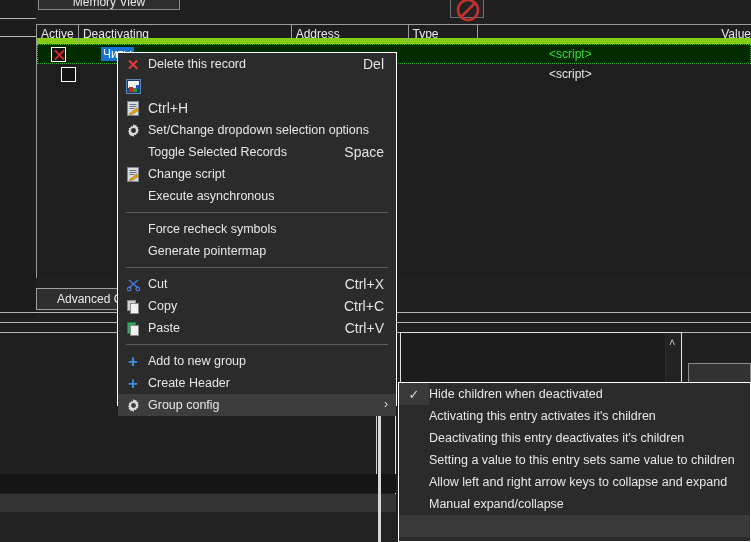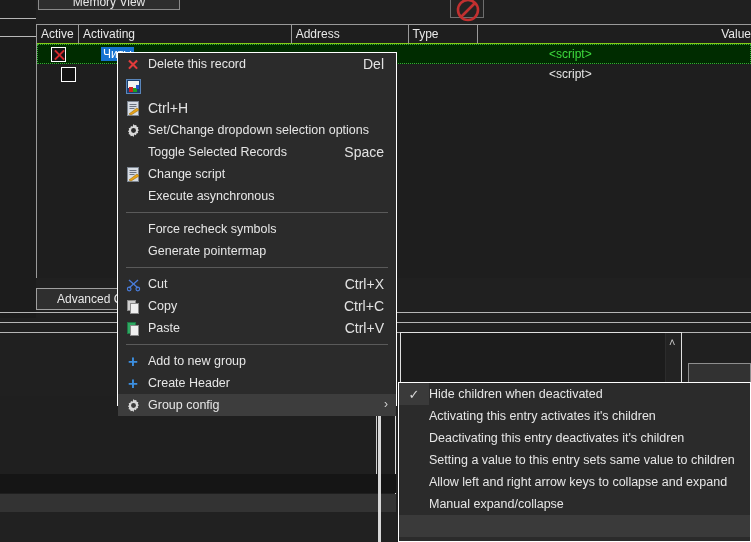--- a/index.html
+++ b/index.html
@@ -96,21 +96,21 @@
     display: flex;
   }
   .ct-col {
     position: relative;
     height: 19px;
     line-height: 18px;
     color: #e9e9e9;
     font-size: 12px;
     padding-left: 4px;
     border-right: 1px solid #9a9a9a;
-    border-bottom: 1px solid #84cc16;
+    border-bottom: 6px solid #84cc16;
     background: #1e1e1e;
     white-space: nowrap;
     overflow: hidden;
   }
   .ct-col.c0 { width: 42px; }
   .ct-col.c1 { width: 213px; }
   .ct-col.c2 { width: 117px; }
   .ct-col.c3 { width: 70px; }
   .ct-col.c4 { width: 273px; border-right: none; text-align: right; }
 
@@ -328,21 +328,21 @@
   <div class="grip">
     <i></i><i></i><i></i><i></i><i></i><i></i><i></i>
   </div>
 
   <div class="rail" style="left:0px; top:18px; width:36px;"></div>
   <div class="rail-box" style="left:110px; top:24px; width:641px; height:6px;"></div>
 
   <div class="cheat-table">
     <div class="ct-header">
       <div class="ct-col c0">Active</div>
-      <div class="ct-col c1">Activating</div>
+      <div class="ct-col c1">Deactivating</div>
       <div class="ct-col c2">Address</div>
       <div class="ct-col c3">Type</div>
       <div class="ct-col c4">Value</div>
     </div>
 
     <div class="ct-row selected">
       <div class="ct-check">
         <div class="chk x"></div>
       </div>
       <div class="ct-desc">

